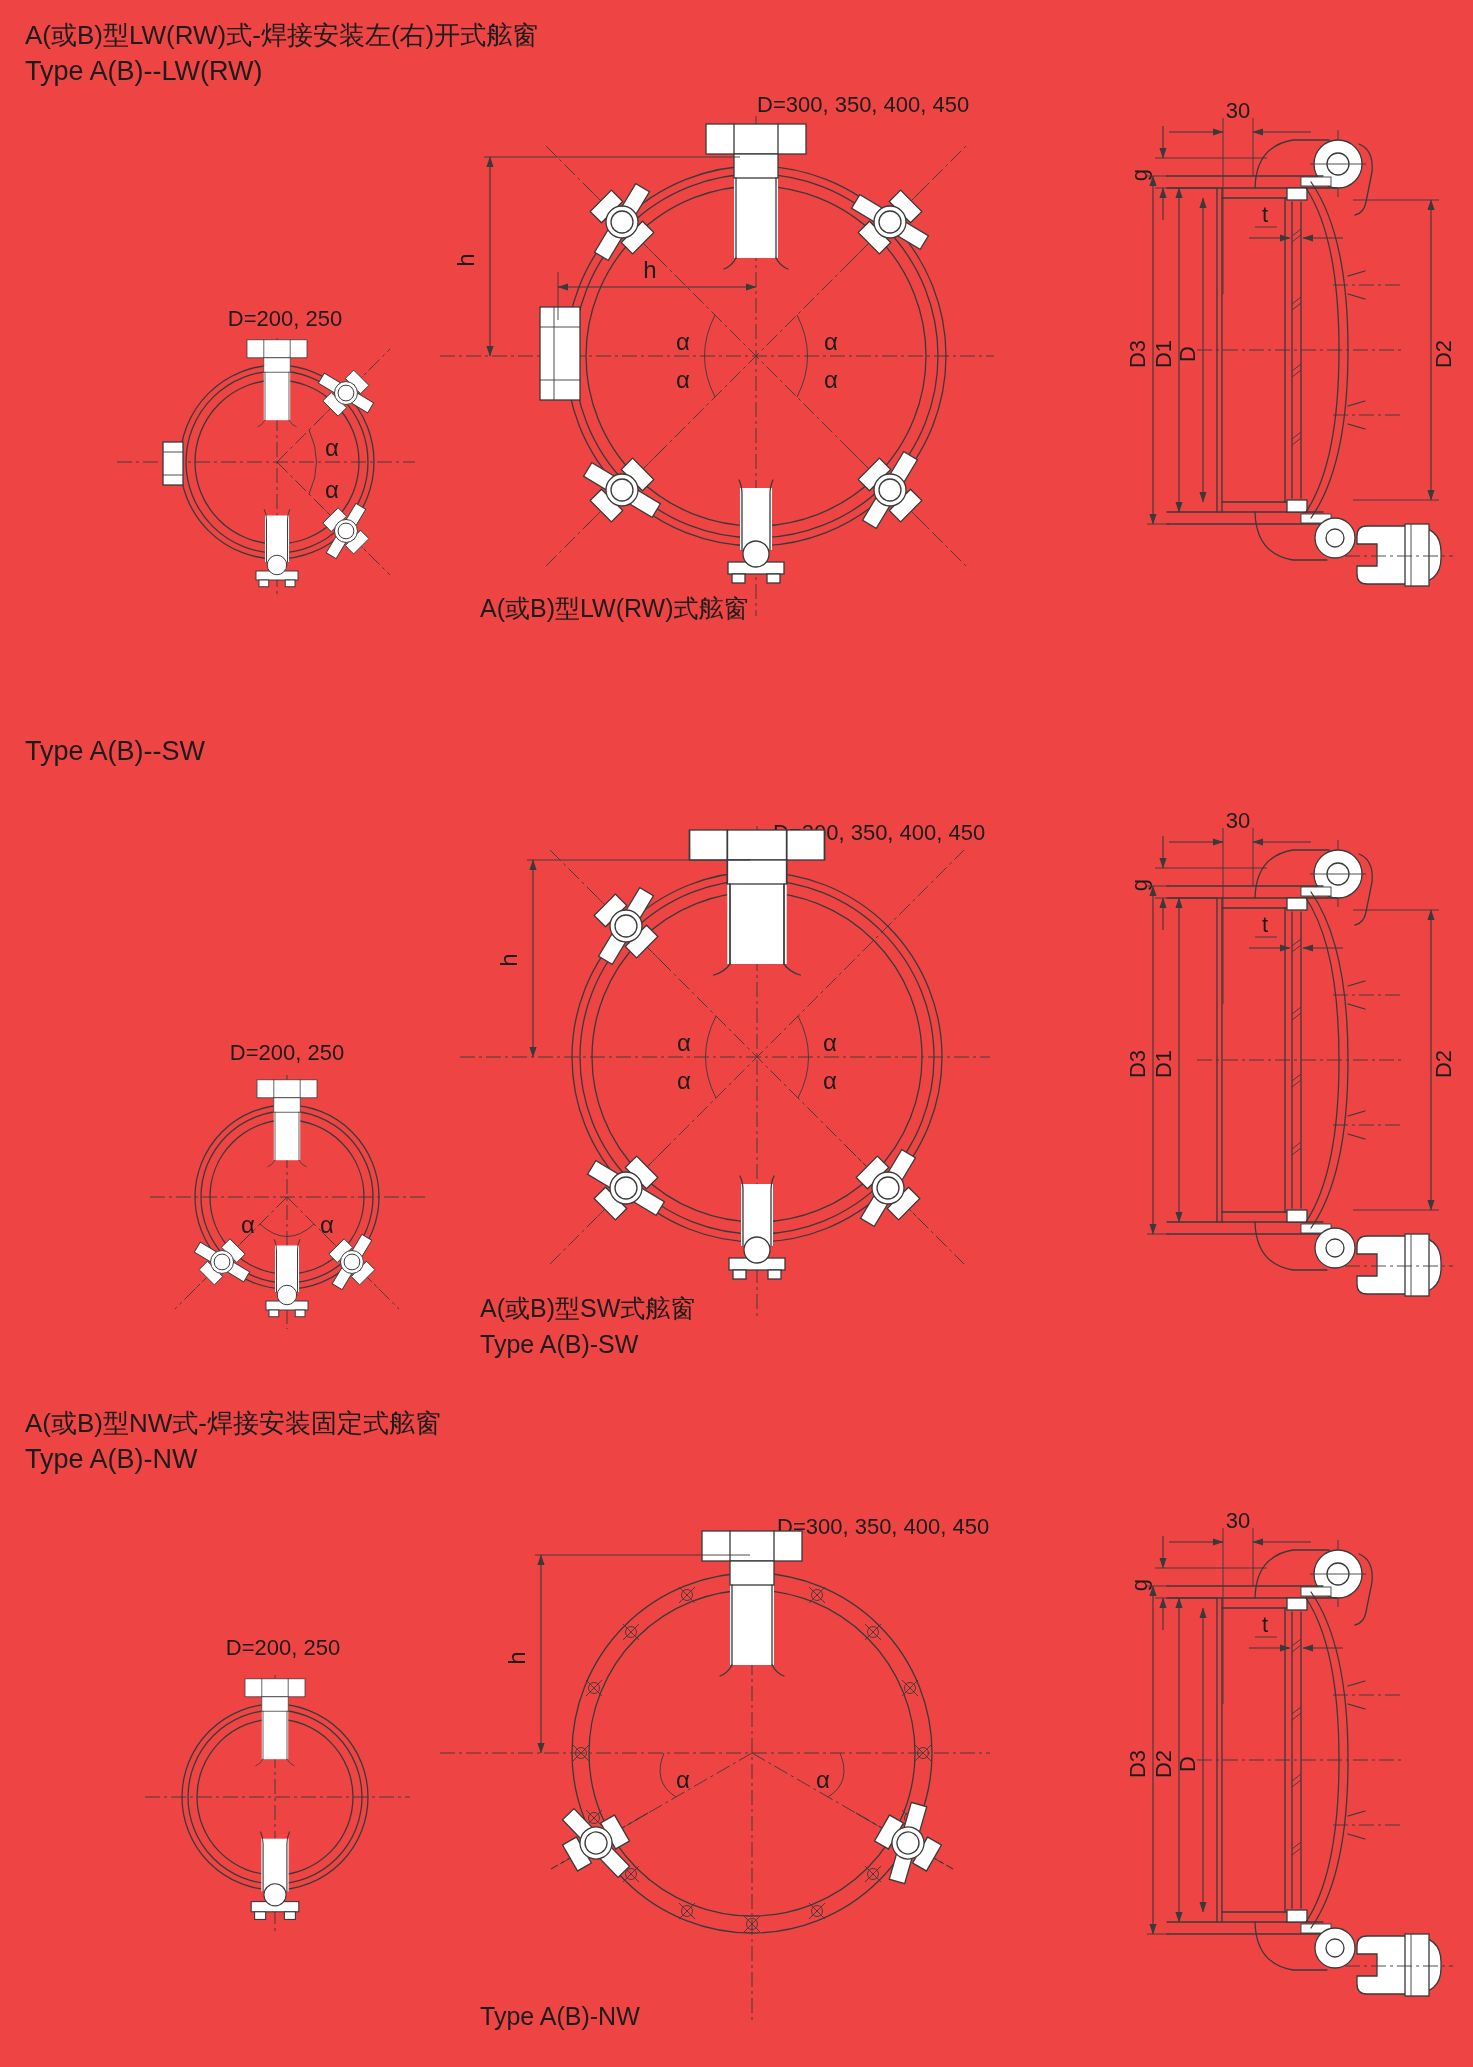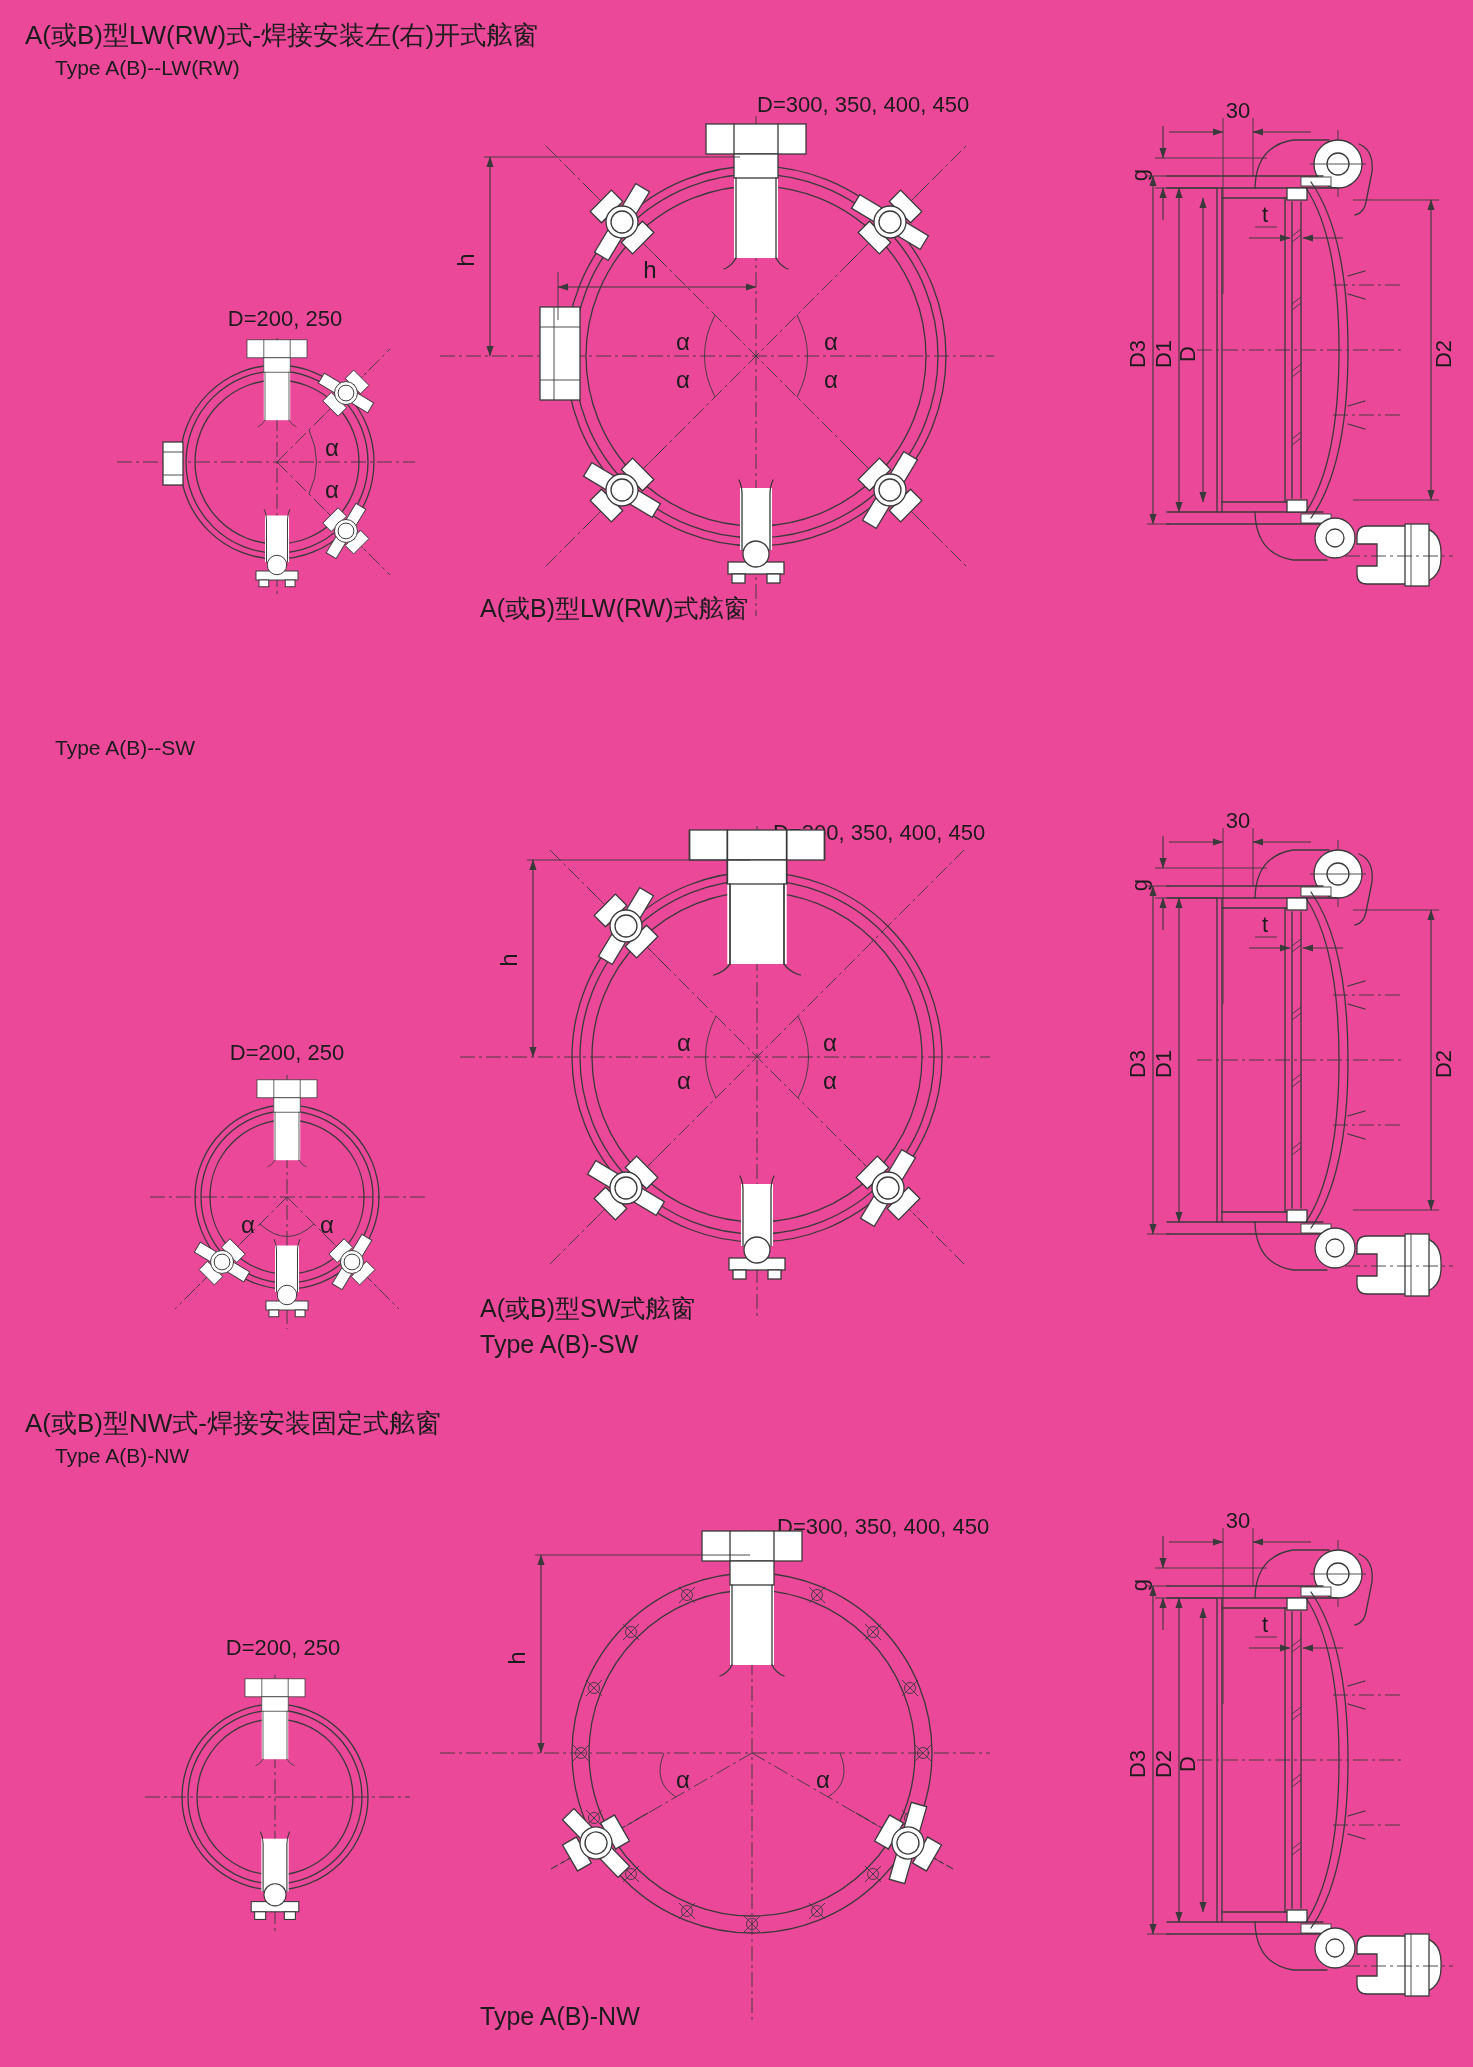--- a/index.html
+++ b/index.html
@@ -1,19 +1,19 @@
 <!DOCTYPE html>
 <html><head>
 <meta charset="utf-8">
 <style>
   html,body{margin:0;padding:0;background:#e8e8e8;}
-  #page{position:relative;width:1473px;height:2067px;background:#ec4899;overflow:hidden;
+  #page{position:relative;width:1473px;height:2067px;background:#ef4444;overflow:hidden;
         font-family:"Liberation Sans","DejaVu Sans",sans-serif;color:#1c1c1c;}
   .title-cn{position:absolute;left:25px;font-size:26px;font-weight:400;white-space:nowrap;}
-  .title-en{position:absolute;left:25px;font-size:21px;white-space:nowrap;margin-left:30px;}
+  .title-en{position:absolute;left:25px;font-size:27px;white-space:nowrap;}
   .caption{position:absolute;left:480px;width:540px;text-align:left;font-size:25px;white-space:nowrap;}
   svg{position:absolute;overflow:visible;}
   .ln{stroke:#3a3a3a;stroke-width:1.3;fill:none;stroke-linecap:round;}
   .thinln{stroke:#3a3a3a;stroke-width:0.9;fill:none;}
   .wf{fill:#ffffff;}
   .cl{stroke:#3a3a3a;stroke-width:0.9;fill:none;stroke-dasharray:15 4 3 4;}
   .dim{stroke:#3a3a3a;stroke-width:1.1;fill:none;}
   text{font-family:"Liberation Sans","DejaVu Sans",sans-serif;fill:#1c1c1c;}
   .t22{font-size:22px;} .t24{font-size:24px;} .ta-m{text-anchor:middle;}
 </style>

